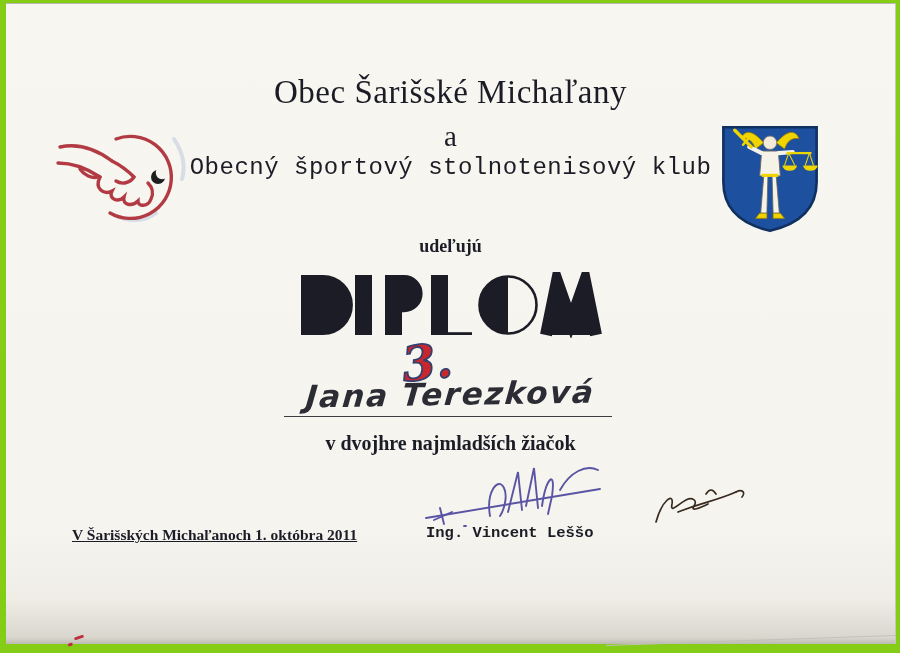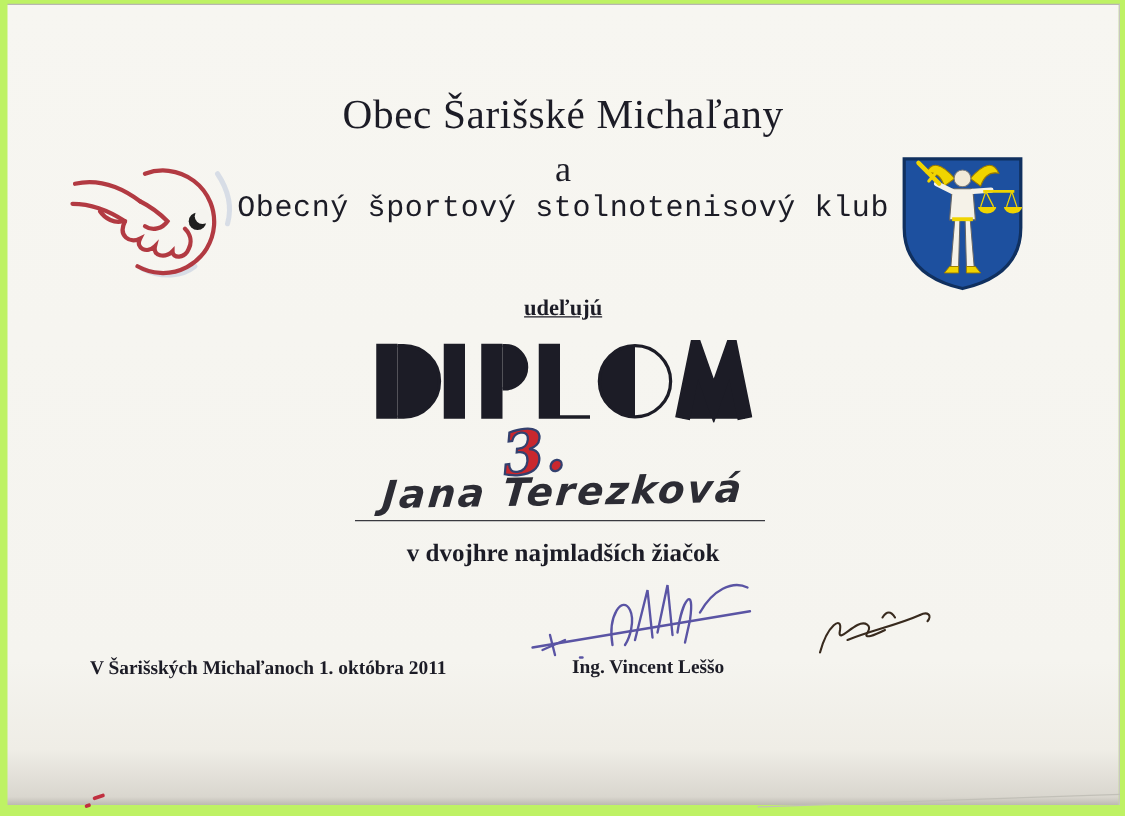--- a/index.html
+++ b/index.html
@@ -1,51 +1,51 @@
 <!DOCTYPE html>
 <html style="--paper: #f5f4ef; --ink: #1c1c26; --logo-red: #b23a42; --shield-blue: #1d509f; --emblem-gold: #f0d400; --handwritten-red: #c9272e; --handwritten-red-outline: #33406e; --signature-blue: #5a54a4; --signature-dark: #382a1e; --marker-ink: #2c2c34;"><head>
 <meta charset="utf-8">
 <style>
   :root{
     --paper:#f5f4ef; --ink:#1c1c26; --logo-red:#b23a42; --shield-blue:#1d509f;
     --emblem-gold:#f0d400; --handwritten-red:#c9272e; --handwritten-red-outline:#33406e;
     --signature-blue:#5a54a4; --signature-dark:#382a1e; --marker-ink:#2c2c34;
   }
   html,body{margin:0;padding:0;width:900px;height:653px;overflow:hidden;background:#101010;}
-  .scan{position:relative;width:900px;height:653px;background:#bef264;
+  .scan{position:relative;width:900px;height:653px;background:#84cc16;
         font-family:"Liberation Serif","DejaVu Serif",serif;color:var(--ink);}
   .paper{position:absolute;left:6px;top:3px;right:4px;bottom:9px;
          background:linear-gradient(180deg,#f7f6f1 0%,#f5f4ef 82%,#efede6 93%,#d9d6ce 99%,#bdbab2 100%);
          border-top:1px solid #b9b7b1;border-right:1px solid #c8c6c0;}
   .center{position:absolute;left:0;right:0;text-align:center;}
   .org1{top:70px;font-size:33px;letter-spacing:.5px;}
   .conj{top:116px;font-size:29px;}
   .org2{top:150px;font-size:24px;letter-spacing:.5px;font-family:Liberation Mono, monospace;}
-  .verb{top:232px;font-size:18px;font-weight:bold;text-decoration:underline;}
+  .verb{top:232px;font-size:18px;font-weight:bold;}
   .title-wrap{top:268px;height:66px;}
   .title-wrap svg{display:inline-block;}
   .title-wrap .glyph rect,.title-wrap .glyph path{fill:var(--ink);}
   .title-wrap .t{fill:none;stroke:var(--ink);stroke-width:2.6;}
   .title-wrap .m{fill:none;stroke:var(--ink);stroke-width:12;stroke-linejoin:miter;stroke-miterlimit:14;}
   .placement{top:356px;font-size:21px;font-weight:bold;}
   .placement .dots{letter-spacing:1.5px;margin:0 8px 0 6px;}
   .hand3{position:absolute;left:396px;top:330px;font-size:48px;font-weight:bold;font-style:italic;
          font-family:"DejaVu Serif",serif;color:var(--handwritten-red);
          -webkit-text-stroke:1.8px var(--handwritten-red-outline);transform:rotate(-6deg);}
   .recipient{top:372px;font-size:31px;font-weight:bold;font-style:italic;
              font-family:"DejaVu Sans",sans-serif;color:var(--marker-ink);
              letter-spacing:2px;transform:skewX(-6deg) rotate(-1deg);}
   .name-line{position:absolute;left:278px;top:412px;width:328px;height:0;border-top:1.6px solid #3a3a40;}
   .category{top:428px;font-size:20px;font-weight:bold;}
   .sig-left{position:absolute;left:414px;top:456px;}
   .sig-left path{fill:none;stroke:var(--signature-blue);stroke-width:1.9;stroke-linecap:round;}
   .sig-right{position:absolute;left:640px;top:478px;}
   .sig-right path{fill:none;stroke:var(--signature-dark);stroke-width:1.7;stroke-linecap:round;}
-  .date{position:absolute;left:66px;top:522px;font-size:15.5px;font-weight:bold;}
-  .signer{position:absolute;top:520px;text-align:center;font-size:15.5px;font-weight:bold;line-height:19px;}
+  .date{position:absolute;left:66px;top:522px;font-size:15.5px;font-weight:bold;text-decoration:underline;}
+  .signer{position:absolute;top:520px;text-align:left;font-size:15.5px;font-weight:bold;line-height:19px;font-family:Liberation Mono, monospace;}
   .signer-left{left:420px;width:185px;}
   .signer-right{left:614px;width:190px;}
   .club-logo{position:absolute;left:48px;top:109px;}
   .club-logo .r{fill:none;stroke:var(--logo-red);stroke-width:3.4;stroke-linecap:round;}
   .club-logo .b{fill:none;stroke:#c3cde0;stroke-width:4;opacity:.6;stroke-linecap:round;}
   .coat{position:absolute;left:712px;top:118px;}
   .speck{position:absolute;left:68px;top:632px;width:10px;height:3px;background:#c03040;
          transform:rotate(-18deg);border-radius:2px;}
   .speck::after{content:"";position:absolute;left:-8px;top:4px;width:5px;height:3px;background:#c03040;border-radius:2px;}
   .corner-line{position:absolute;left:600px;top:636px;width:290px;height:0;

